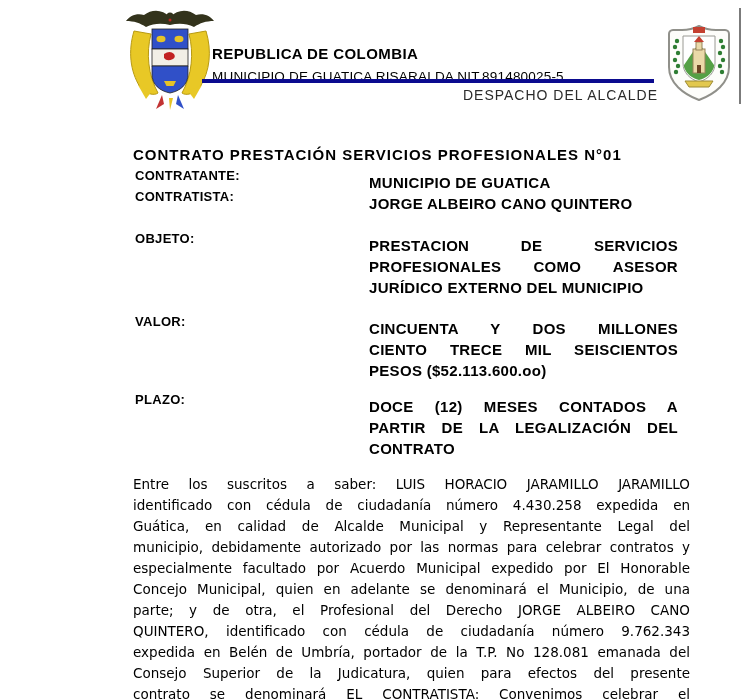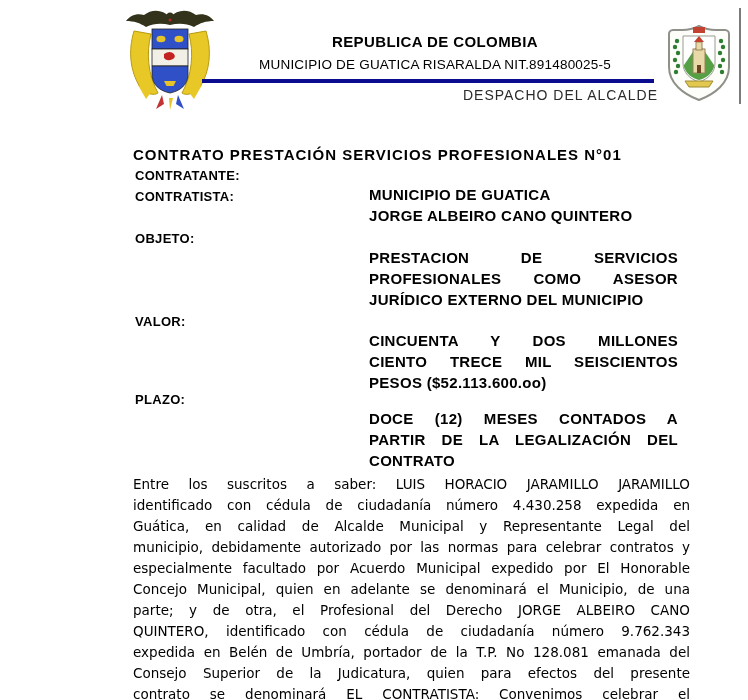--- a/index.html
+++ b/index.html
@@ -3,33 +3,33 @@
 <meta charset="utf-8">
 <style>
   html,body { margin:0; padding:0; background:#fff; }
   .page {
     position:relative; width:748px; height:700px; background:#ffffff;
     font-family:"Liberation Sans", sans-serif; color:#000; overflow:hidden;
   }
   
   .emblem-left  { position:absolute; left:124px; top:7px;  width:92px; height:106px; }
   .emblem-right { position:absolute; left:660px; top:23px; width:78px; height:82px; }
-  .hdr-center   { position:absolute; left:212px; top:33px; width:446px; text-align:center; }
+  .hdr-center   { position:absolute; left:212px; top:45px; width:446px; }
   .hdr-republic { font-size:15px; font-weight:bold; letter-spacing:0.4px; }
   .hdr-muni     { font-size:13.5px; margin-top:7px; letter-spacing:0.2px; }
   .hdr-rule     { position:absolute; left:202px; top:79px; width:452px; height:4px; background:#0b0b8f; }
   .hdr-office   { position:absolute; left:212px; top:87px; width:446px; text-align:right;
                   font-size:14px; color:#2b2b2b; letter-spacing:1px; }
   .vrule        { position:absolute; left:739px; top:8px; width:2px; height:96px; background:#7b7b7b; }
   
   .title { position:absolute; left:133px; top:114px; width:560px;
            font-size:15px; font-weight:bold; letter-spacing:1px;margin-top:32px; }
   .frow   { position:absolute; left:135px; width:545px; }
   .flabel { position:absolute; left:0; top:0; font-size:13px; font-weight:bold; letter-spacing:0.3px; }
-  .fvalue { position:absolute; left:234px; top:16px; width:309px;
+  .fvalue { position:absolute; left:234px; top:4px; width:309px;
             font-size:15px; font-weight:bold; line-height:21px; letter-spacing:0.3px; }
   .jline  { text-align:justify; text-align-last:justify; }
   .jlast  { text-align:left; }
   .r0 { top:168px; } .r1 { top:189px; } .r2 { top:231px; } .r3 { top:314px; } .r4 { top:392px; }
   .bodytext { position:absolute; left:133px; top:474px; width:557px;
               font-family:"DejaVu Sans", sans-serif; font-size:13.5px; line-height:21px; }
   .bline { text-align:justify; text-align-last:justify; white-space:normal; }
 </style>
 </head>
 <body>

